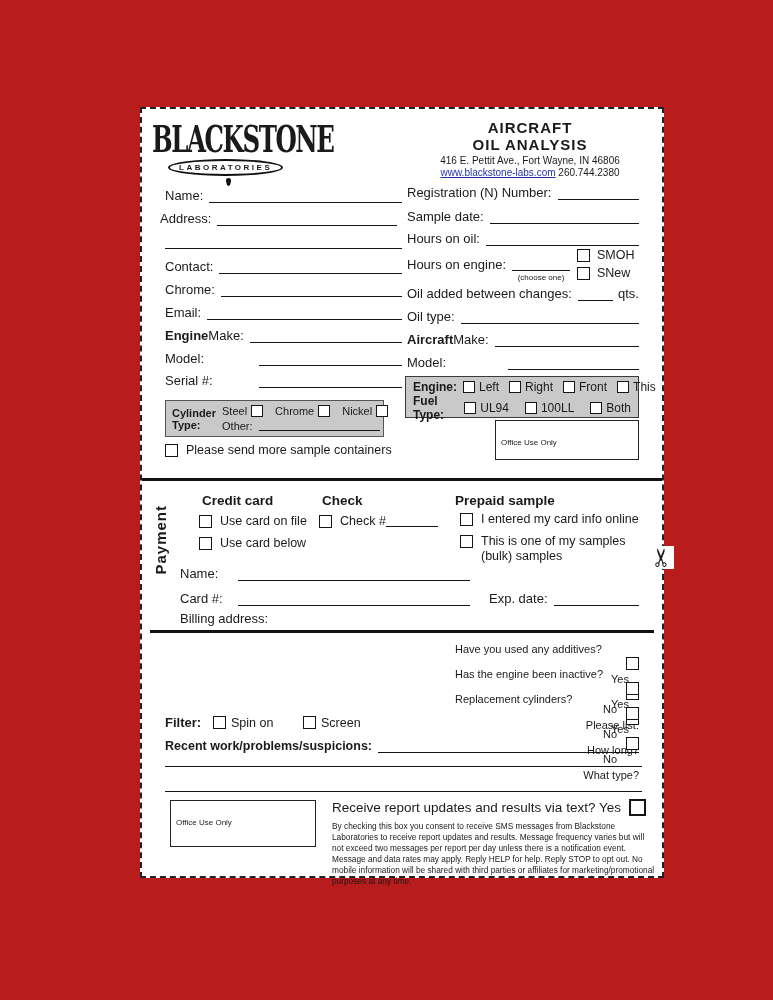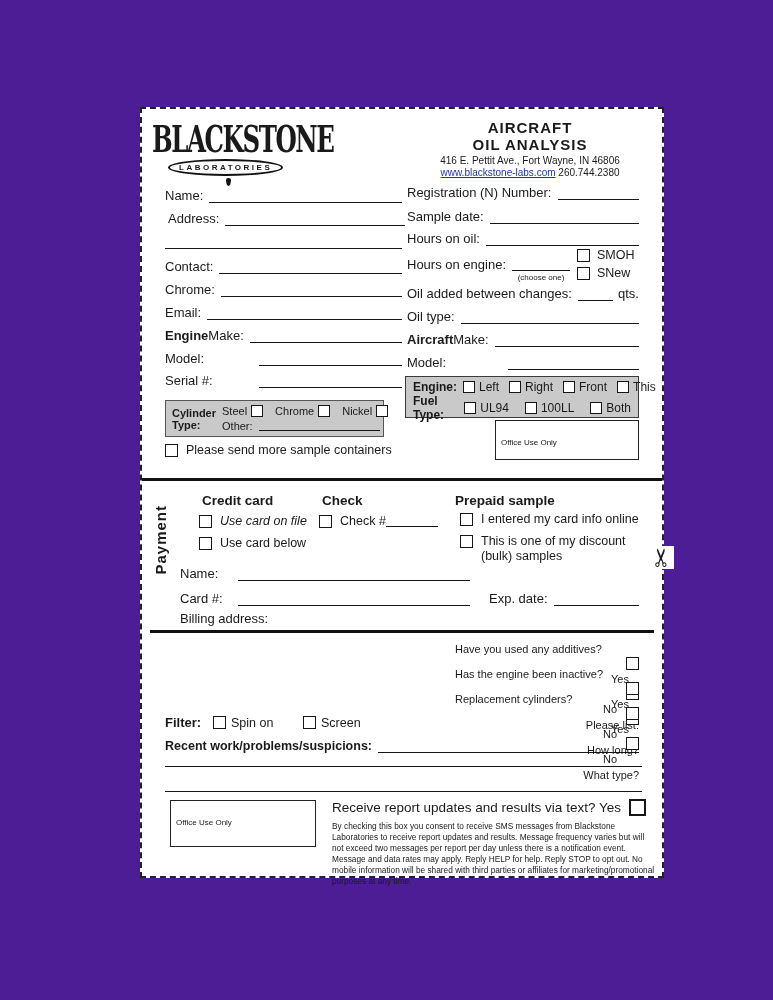--- a/index.html
+++ b/index.html
@@ -1,17 +1,17 @@
 <!DOCTYPE html>
 <html><head>
 <meta charset="utf-8">
 <style>
   html,body { margin:0; padding:0; background:#ffffff; }
   body { font-family:"Liberation Sans", sans-serif; color:#1a1a1a; }
-  .page { position:relative; width:773px; height:1000px; background:#4c1d95; overflow:hidden; }
+  .page { position:relative; width:773px; height:1000px; background:#b91c1c; overflow:hidden; }
   .form { position:absolute; left:140px; top:107px; width:524px; height:771px;
           border:2px dashed #222; box-sizing:border-box; background:#fff; }
   .abs { position:absolute; }
   .frow { position:absolute; display:flex; align-items:flex-end; font-size:13px; line-height:16px; white-space:nowrap; }
   .fl { flex:1 1 auto; border-bottom:1.4px solid #161616; margin-left:6px; margin-bottom:1px; height:12px; }
   .cb { flex:none; display:inline-block; width:11px; height:11px; border:1.8px solid #161616; background:#fff; margin-bottom:1px; }
   .b { font-weight:bold; }
   .labr { flex:none; text-align:left; }
   .divider { position:absolute; background:#111; }
   .graybox { position:absolute; box-sizing:border-box; }
@@ -55,21 +55,21 @@
       <div style="font-size:10px;margin-top:1px;">
         <span style="color:#2233aa;text-decoration:underline;">www.blackstone-labs.com</span>
         <span>260.744.2380</span>
       </div>
     </div>
 
     <div class="frow" style="left:23px;top:79px;width:237px;">
       <span>Name:</span>
         <div class="fl"></div>
     </div>
-    <div class="frow" style="left:26px;top:102px;width:237px;">
+    <div class="frow" style="left:18px;top:102px;width:237px;">
       <span>Address:</span>
         <div class="fl"></div>
     </div>
     <div class="frow" style="left:23px;top:127px;width:237px;">
       <div class="fl" style="margin-left:0;"></div>
     </div>
     <div class="frow" style="left:23px;top:150px;width:237px;">
       <span>Contact:</span>
         <div class="fl"></div>
     </div>
@@ -210,21 +210,21 @@
       <span style="font-size:12.5px;">Please send more sample containers</span>
     </div>
 
     <div class="divider" style="left:0;top:369px;width:520px;height:3px;"></div>
 
     <div class="abs" style="left:10px;top:385px;height:92px;display:flex;align-items:center;">
       <span style="writing-mode:vertical-rl;transform:rotate(180deg);font-weight:bold;font-size:15px;letter-spacing:1px;">Payment</span>
     </div>
 
     <div class="ptitle" style="left:60px;top:384px;">Credit card</div>
-    <div class="cbrow" style="left:57px;top:405px;font-style:italic;">
+    <div class="cbrow" style="left:57px;top:405px;">
       <span class="cb"></span>
       <span>Use card on file</span>
     </div>
     <div class="cbrow" style="left:57px;top:427px;">
       <span class="cb"></span>
       <span>Use card below</span>
     </div>
 
     <div class="ptitle" style="left:180px;top:384px;">Check</div>
     <div class="cbrow" style="left:177px;top:405px;">
@@ -233,21 +233,21 @@
       <span class="shortline" style="width:52px;"></span>
     </div>
 
     <div class="ptitle" style="left:313px;top:384px;">Prepaid sample</div>
     <div class="cbrow" style="left:318px;top:403px;">
       <span class="cb"></span>
       <span>I entered my card info online</span>
     </div>
     <div class="cbrow" style="left:318px;top:425px;">
       <span class="cb"></span>
-      <span>This is one of my discount</span>
+      <span>This is one of my samples</span>
     </div>
     <div class="abs" style="left:339px;top:440px;font-size:12.5px;">(bulk) samples</div>
 
     <div class="frow" style="left:38px;top:457px;width:290px;">
       <span style="width:52px;">Name:</span>
         <div class="fl"></div>
     </div>
     <div class="frow" style="left:38px;top:482px;width:290px;">
       <span style="width:52px;">Card #:</span>
         <div class="fl"></div>

